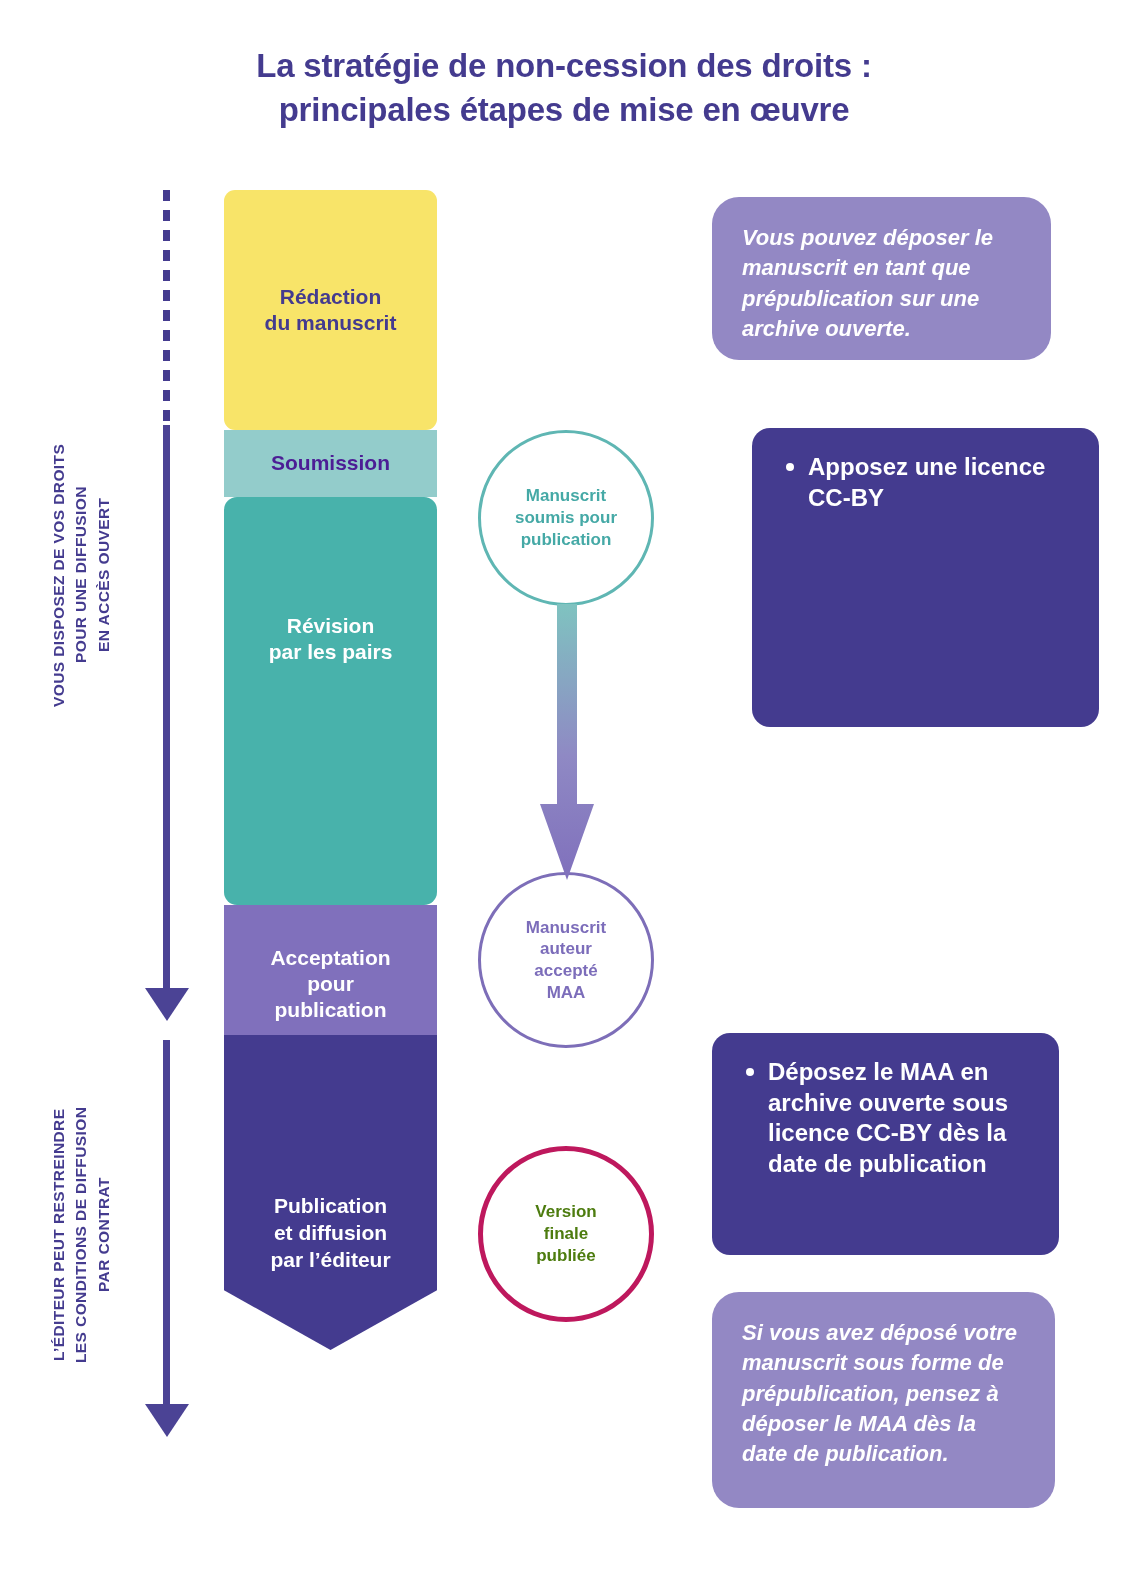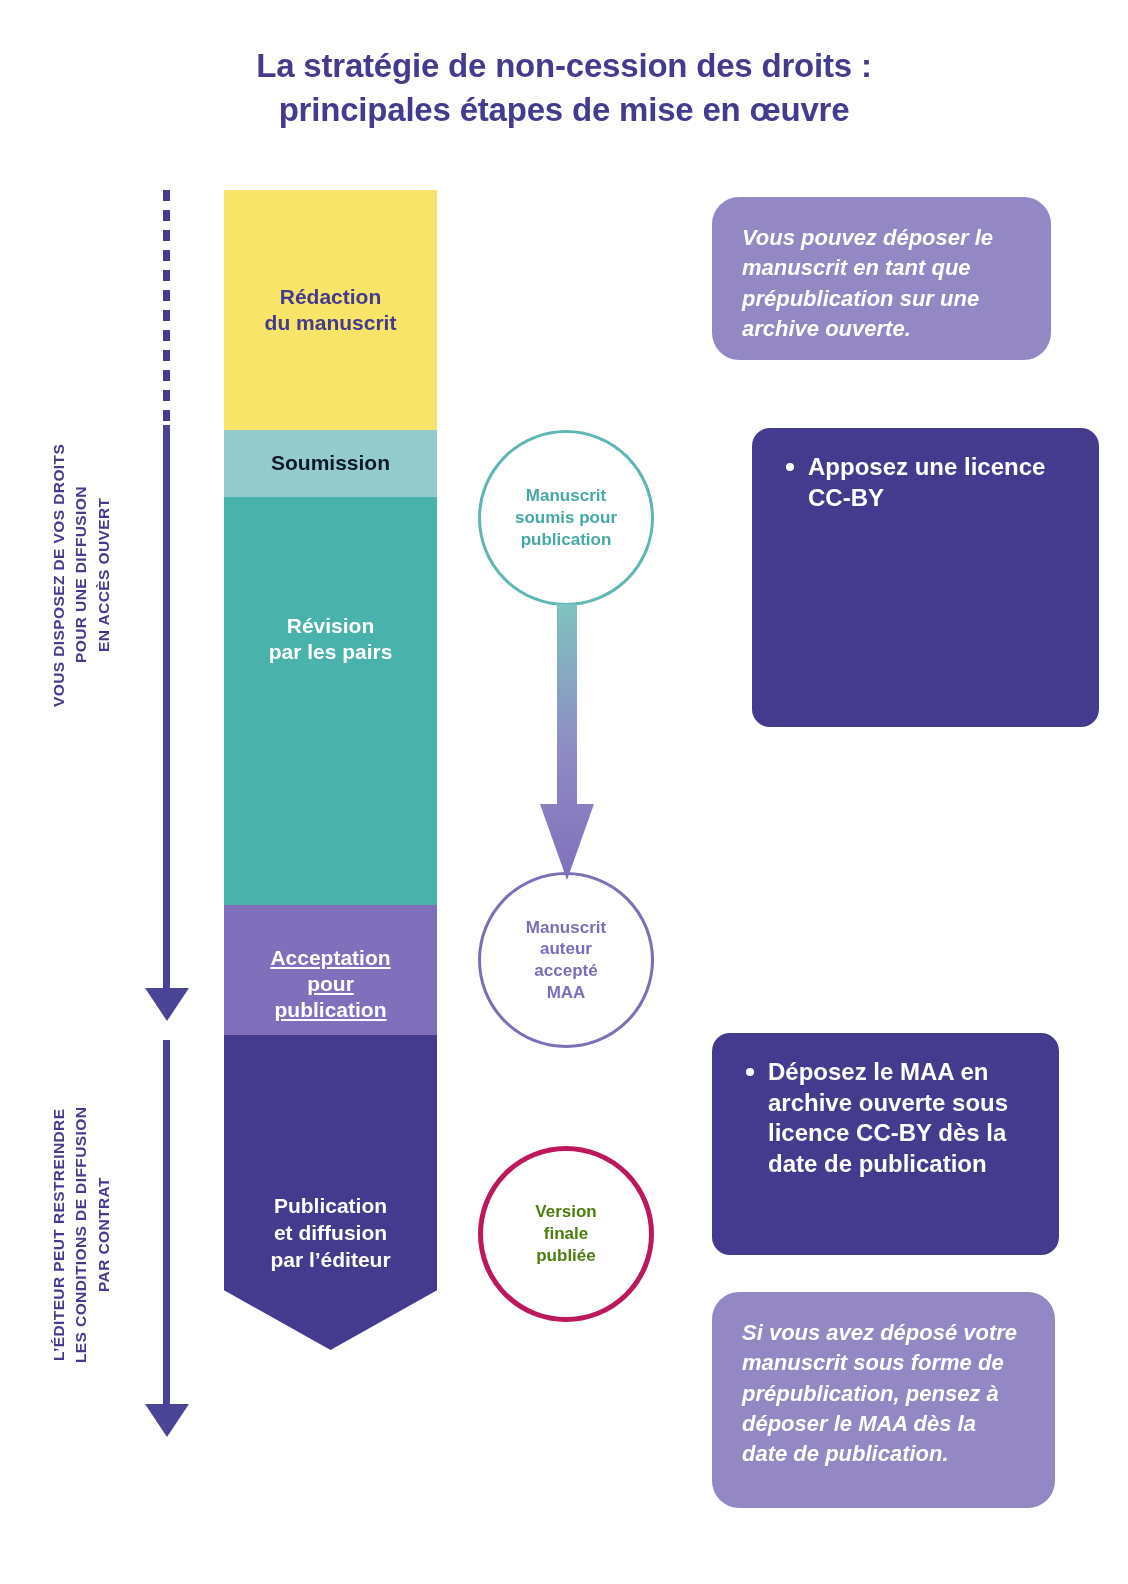--- a/index.html
+++ b/index.html
@@ -56,25 +56,25 @@
 
   
   #bar{position:absolute;left:224px;top:190px;width:213px;}
   .seg{
     width:213px;box-sizing:border-box;
     display:flex;align-items:center;justify-content:center;
     text-align:center;
     font-size:21px;font-weight:bold;line-height:1.25;
     position:absolute;left:0;
   }
-  #seg-redaction{top:0px;height:240px;background:#f8e469;color:#443b8f;}
-  #seg-soumission{top:240px;height:67px;background:#93cccb;color:#0f172a;}
+  #seg-redaction{top:0px;height:240px;background:#f8e469;color:#443b8f;border-radius:11px;}
+  #seg-soumission{top:240px;height:67px;background:#93cccb;color:#4c1d95;}
   #seg-revision{top:307px;height:408px;background:#48b2ab;color:#ffffff;
      align-items:flex-start;padding-top:116px;}
-  #seg-acceptation{top:715px;height:158px;background:#8070bc;color:#ffffff;text-decoration:underline;}
+  #seg-acceptation{top:715px;height:158px;background:#8070bc;color:#ffffff;}
   
   #seg-publication{
     position:absolute;left:0;top:845px;width:213px;height:315px;
     background:#443b8f;color:#ffffff;
     clip-path:polygon(0 0,100% 0,100% 81%,50% 100%,0 81%);
     display:flex;align-items:flex-start;justify-content:center;
     text-align:center;font-size:21px;font-weight:bold;line-height:1.28;
     padding-top:158px;box-sizing:border-box;
   }
 
@@ -149,21 +149,21 @@
   <div class="axis-dashed"></div>
   <div class="axis-line" id="axis-line-1"></div>
   <div class="axis-head" id="axis-head-1"></div>
   <div class="axis-line" id="axis-line-2"></div>
   <div class="axis-head" id="axis-head-2"></div>
 
   <div id="bar">
     <div class="seg" id="seg-redaction" style="white-space:pre-line;">Rédaction
 du manuscrit</div>
     <div class="seg" id="seg-soumission" style="white-space:pre-line;">Soumission</div>
-    <div class="seg" id="seg-revision" style="white-space:pre-line;">Révision
+    <div class="seg" id="seg-revision" style="white-space:pre-line;border-radius:13px;">Révision
 par les pairs</div>
     <div class="seg" id="seg-acceptation" style="white-space:pre-line;">Acceptation
 pour
 publication</div>
     <div id="seg-publication" style="white-space:pre-line;">Publication
 et diffusion
 par l’éditeur</div>
   </div>
 
   <div class="circle" id="circle-submitted" style="white-space:pre-line;">Manuscrit

